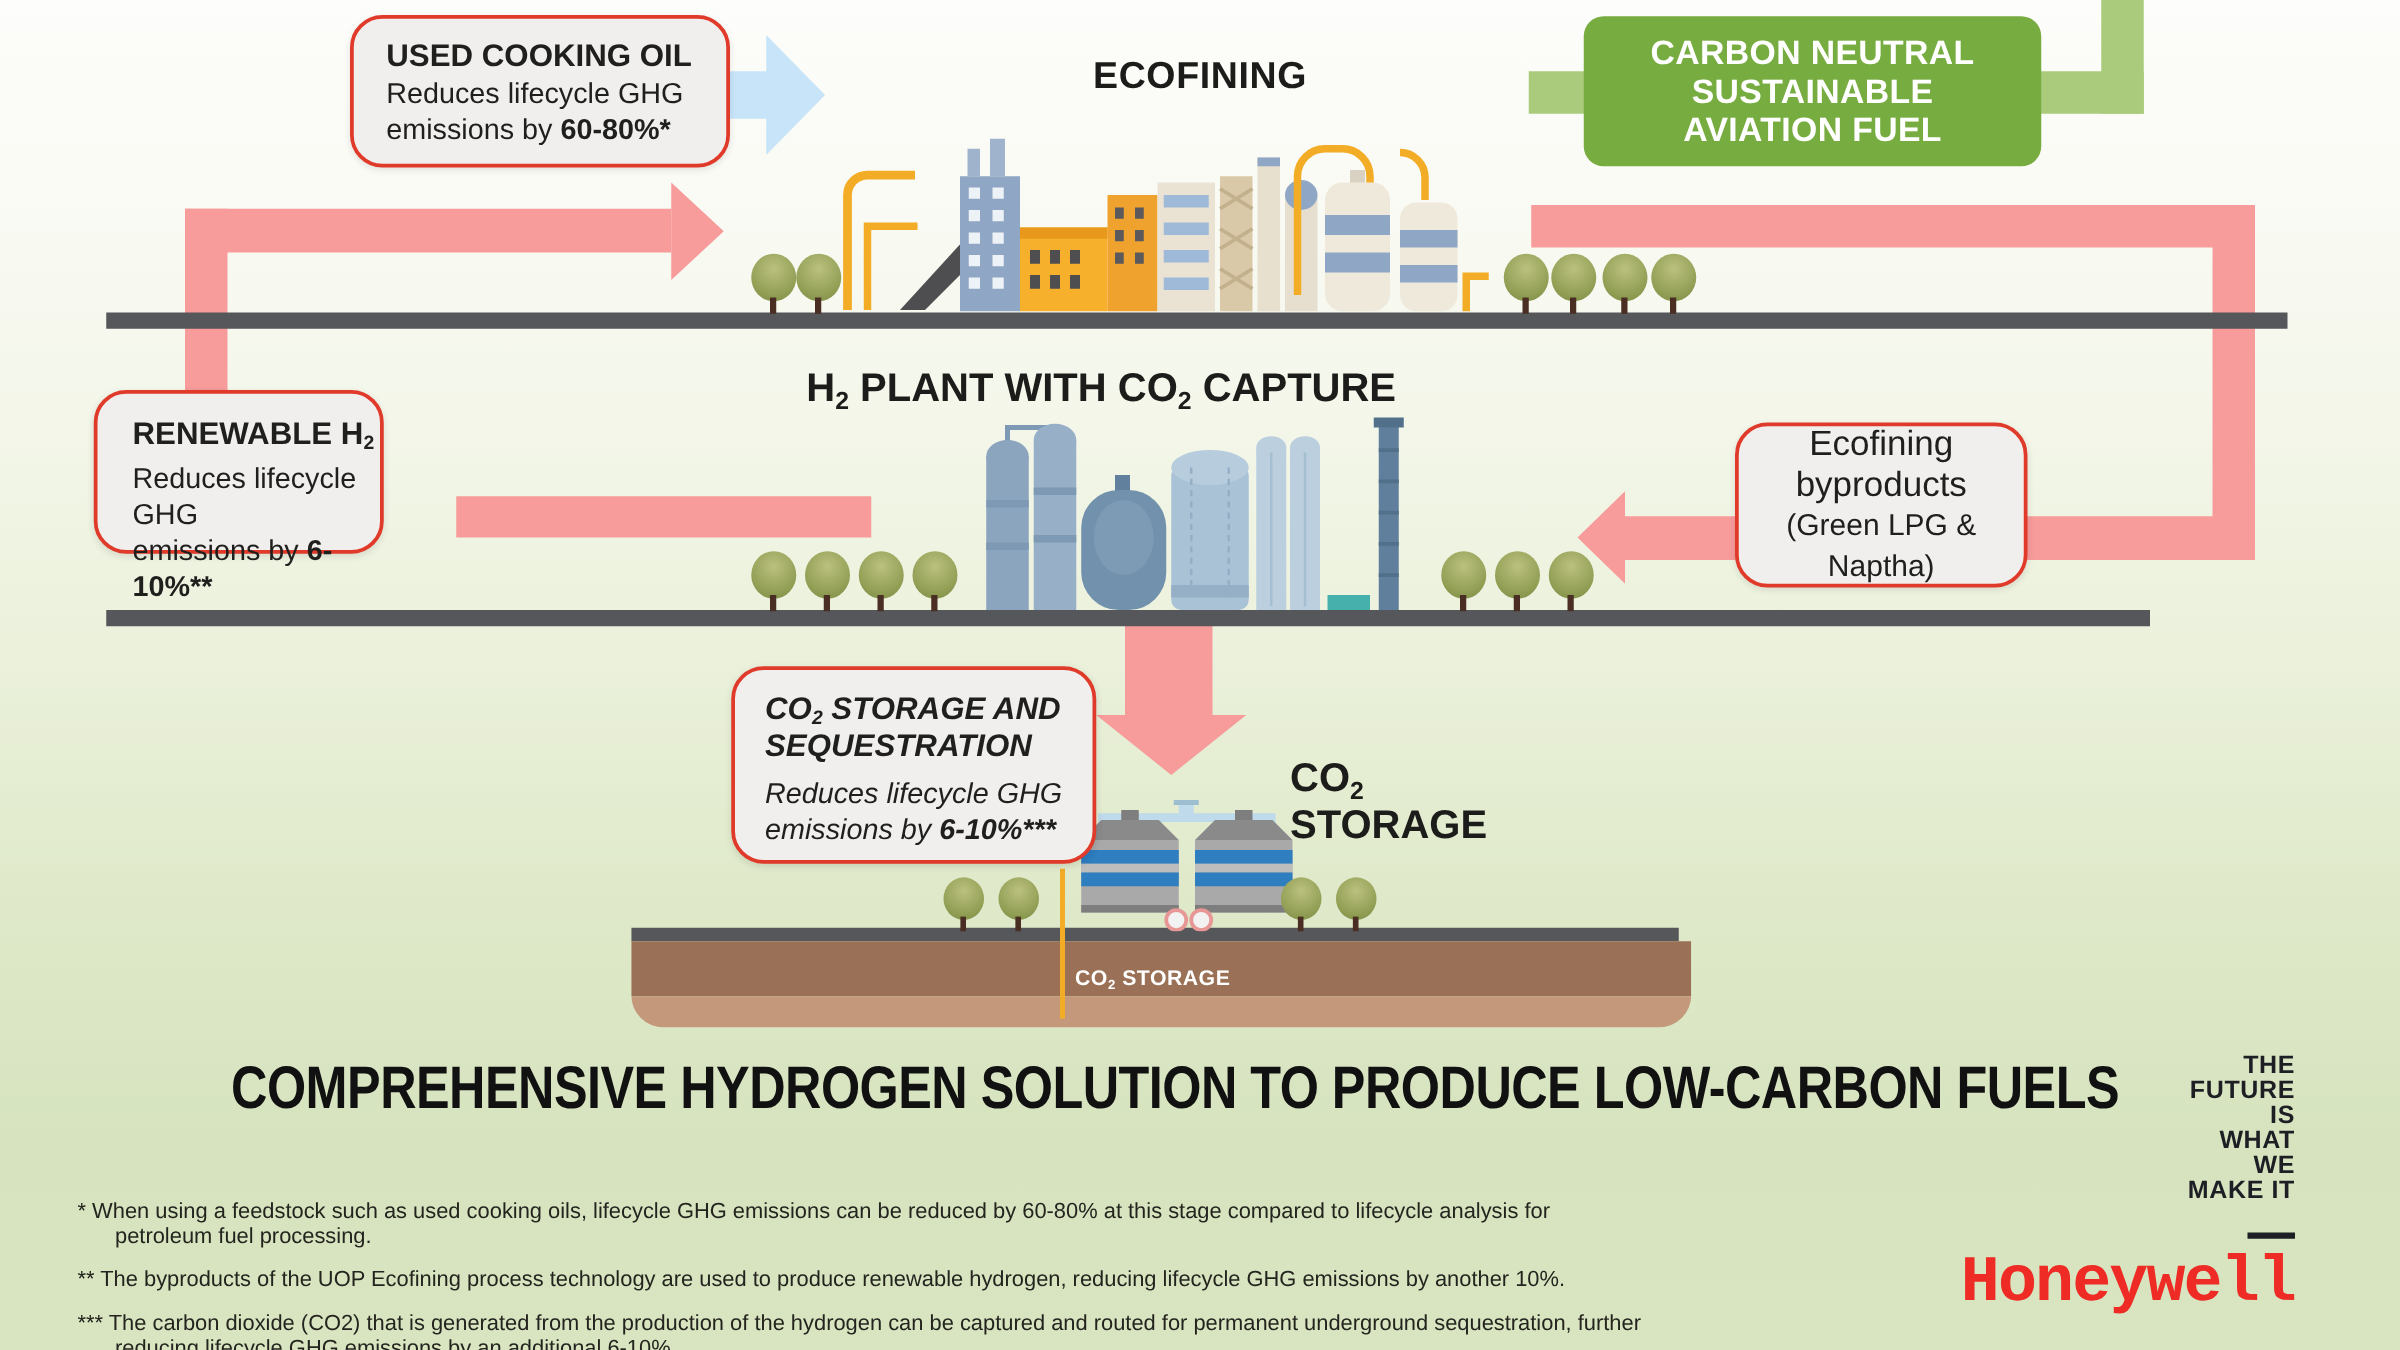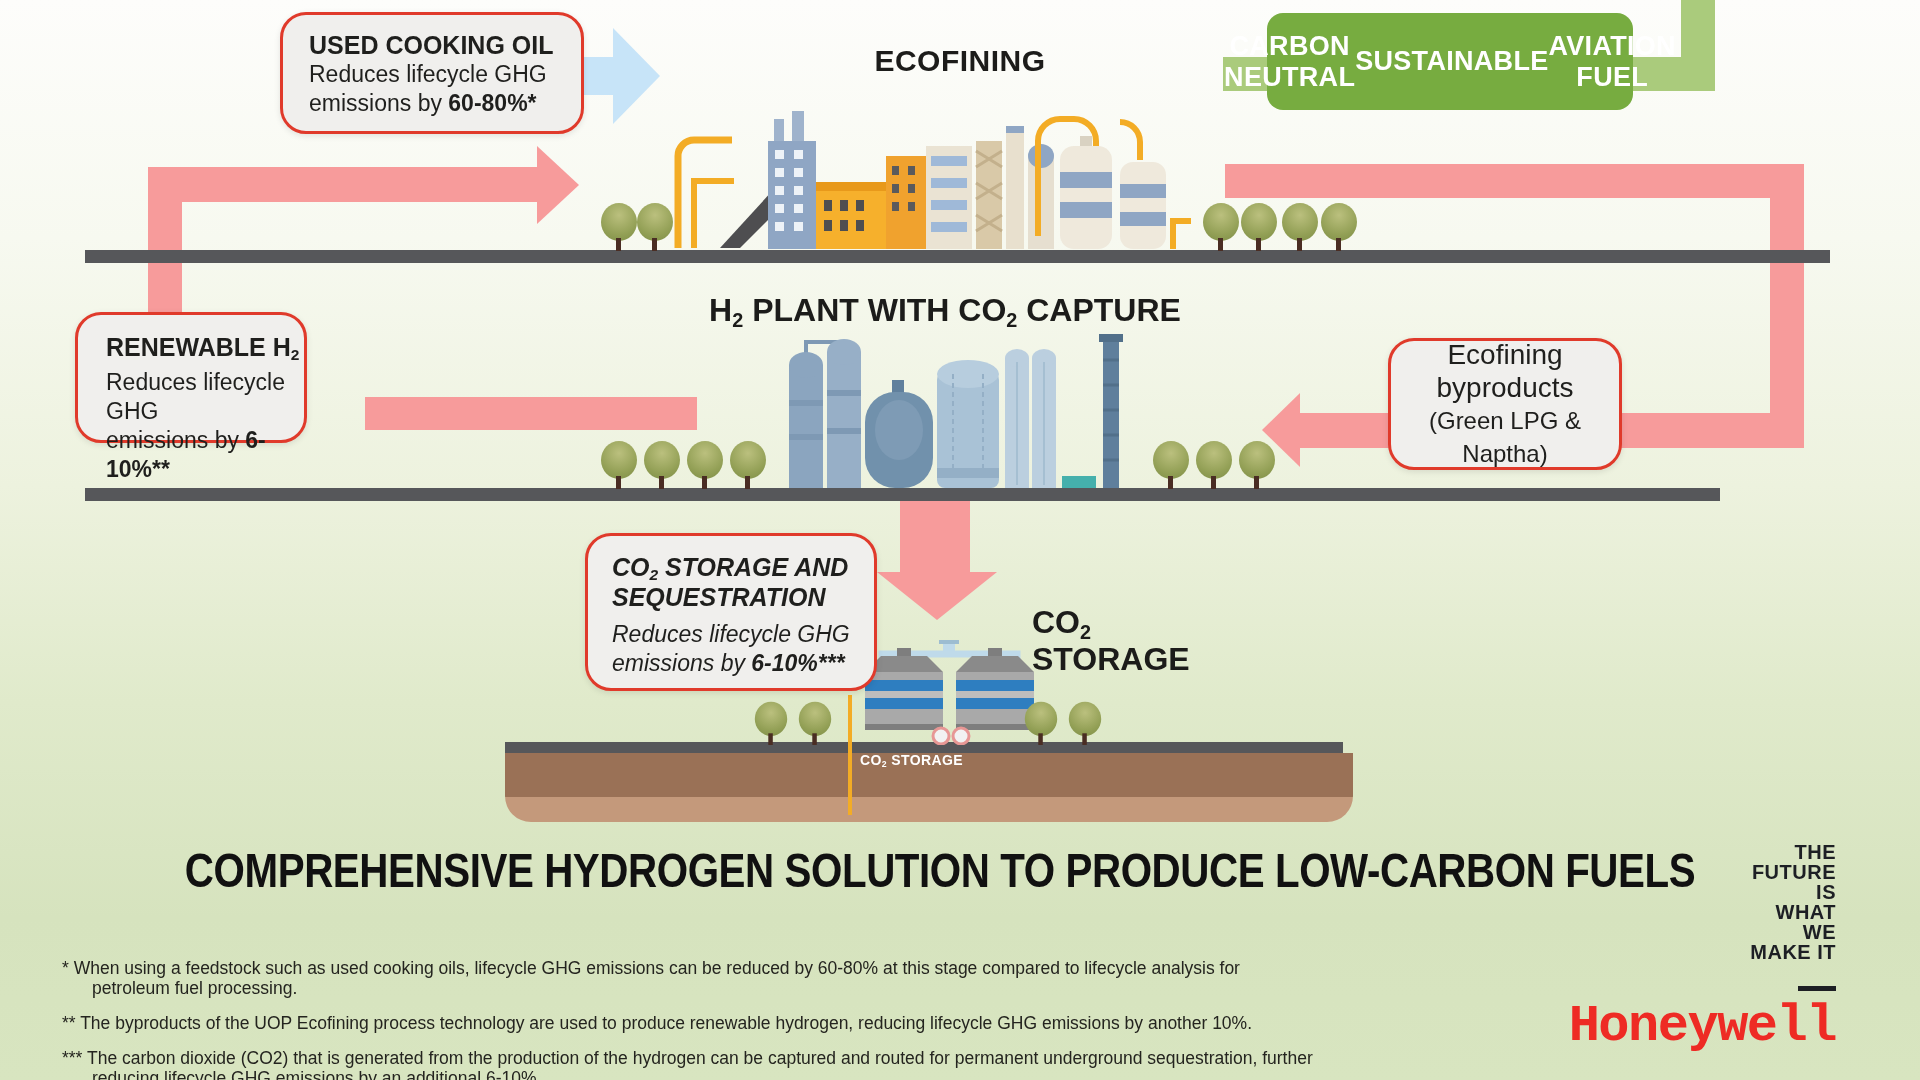--- a/index.html
+++ b/index.html
@@ -7,34 +7,34 @@
   #stage{position:relative;width:1920px;height:1080px;overflow:hidden;
     background:linear-gradient(180deg,#FDFDFB 0%,#F7F9F0 22%,#EDF2DE 45%,#E0EACB 65%,#D6E3BE 85%,#D8E5C0 100%);}
 
   
   .road{position:absolute;height:13px;background:#56575A;z-index:6;}
   .ground{position:absolute;left:505px;top:742px;width:848px;height:80px;z-index:6;
     border-bottom-left-radius:26px;border-bottom-right-radius:26px;overflow:hidden;}
   .ground .strip-road{position:absolute;left:0;top:0;width:838px;height:11px;background:#56575A;}
   .ground .brown1{position:absolute;left:0;top:11px;width:848px;height:44px;background:#9A7156;}
   .ground .brown2{position:absolute;left:0;top:55px;width:848px;height:25px;background:#C4997B;}
-  .ground-label{position:absolute;left:860px;top:752px;z-index:7;color:#fff;font-weight:bold;font-size:14px;letter-spacing:.4px;}
+  .ground-label{position:absolute;left:860px;top:773px;z-index:7;color:#fff;font-weight:bold;font-size:17px;letter-spacing:.4px;}
 
   
   .pink{position:absolute;background:#F79B9B;z-index:2;}
   .head{position:absolute;width:0;height:0;z-index:2;}
   .head-right{border-top:39px solid transparent;border-bottom:39px solid transparent;border-left:42px solid #F79B9B;}
   .head-left{border-top:37px solid transparent;border-bottom:37px solid transparent;border-right:38px solid #F79B9B;}
   .head-down{border-left:60px solid transparent;border-right:60px solid transparent;border-top:48px solid #F79B9B;}
   .blue-stem{position:absolute;background:#C7E4F8;z-index:2;}
   .head-blue{border-top:48px solid transparent;border-bottom:48px solid transparent;border-left:47px solid #C7E4F8;}
 
   
-  .green-box{position:absolute;left:1267px;top:13px;width:366px;height:97px;background:#77AC40;border-radius:16px;
-    z-index:5;display:flex;flex-direction:row;justify-content:center;align-items:center;
+  .green-box{position:absolute;left:1267px;top:13px;width:366px;height:120px;background:#77AC40;border-radius:16px;
+    z-index:5;display:flex;flex-direction:column;justify-content:center;align-items:center;
     color:#fff;font-weight:bold;font-size:27px;line-height:31px;letter-spacing:.3px;text-align:center;}
   .lgreen{position:absolute;background:#AACB7C;z-index:2;}
 
   
   .callout{position:absolute;background:#F0EFED;border:3px solid #E03A2B;border-radius:26px;color:#1F1F1D;
     z-index:10;box-shadow:0 2px 6px rgba(0,0,0,.10);box-sizing:border-box;}
   .callout .t{font-weight:bold;font-size:25px;line-height:30px;}
   .callout .p{font-size:23px;line-height:29px;}
   .callout .b{font-weight:bold;margin-top:47px;}
   sub.s2{font-size:62%;position:relative;top:.28em;vertical-align:baseline;line-height:0;}
@@ -292,21 +292,21 @@
     </div>
   <div class="tree small" style="left:1066px;top:697px;">
       <div class="crown"></div>
       <div class="trunk"></div>
     </div>
 
   <div class="stage-title" style="left:700px;top:44px;width:520px;text-align:center;font-size:30px;letter-spacing:.5px;">
     <span>ECOFINING</span>
   </div>
 
-  <div class="stage-title" style="left:645px;top:292px;width:600px;text-align:center;font-size:32px;">
+  <div class="stage-title" style="left:645px;top:292px;width:600px;text-align:left;font-size:32px;">
     <span>H</span><sub class="s2">2</sub><span> PLANT WITH CO</span><sub class="s2">2</sub><span> CAPTURE</span>
   </div>
 
   <div class="stage-title" style="left:1032px;top:604px;font-size:32px;line-height:37px;">
     <div><span>CO</span><sub class="s2">2</sub></div>
     <div>STORAGE</div>
   </div>
 
   <div class="green-box">
     <div>CARBON NEUTRAL</div>

